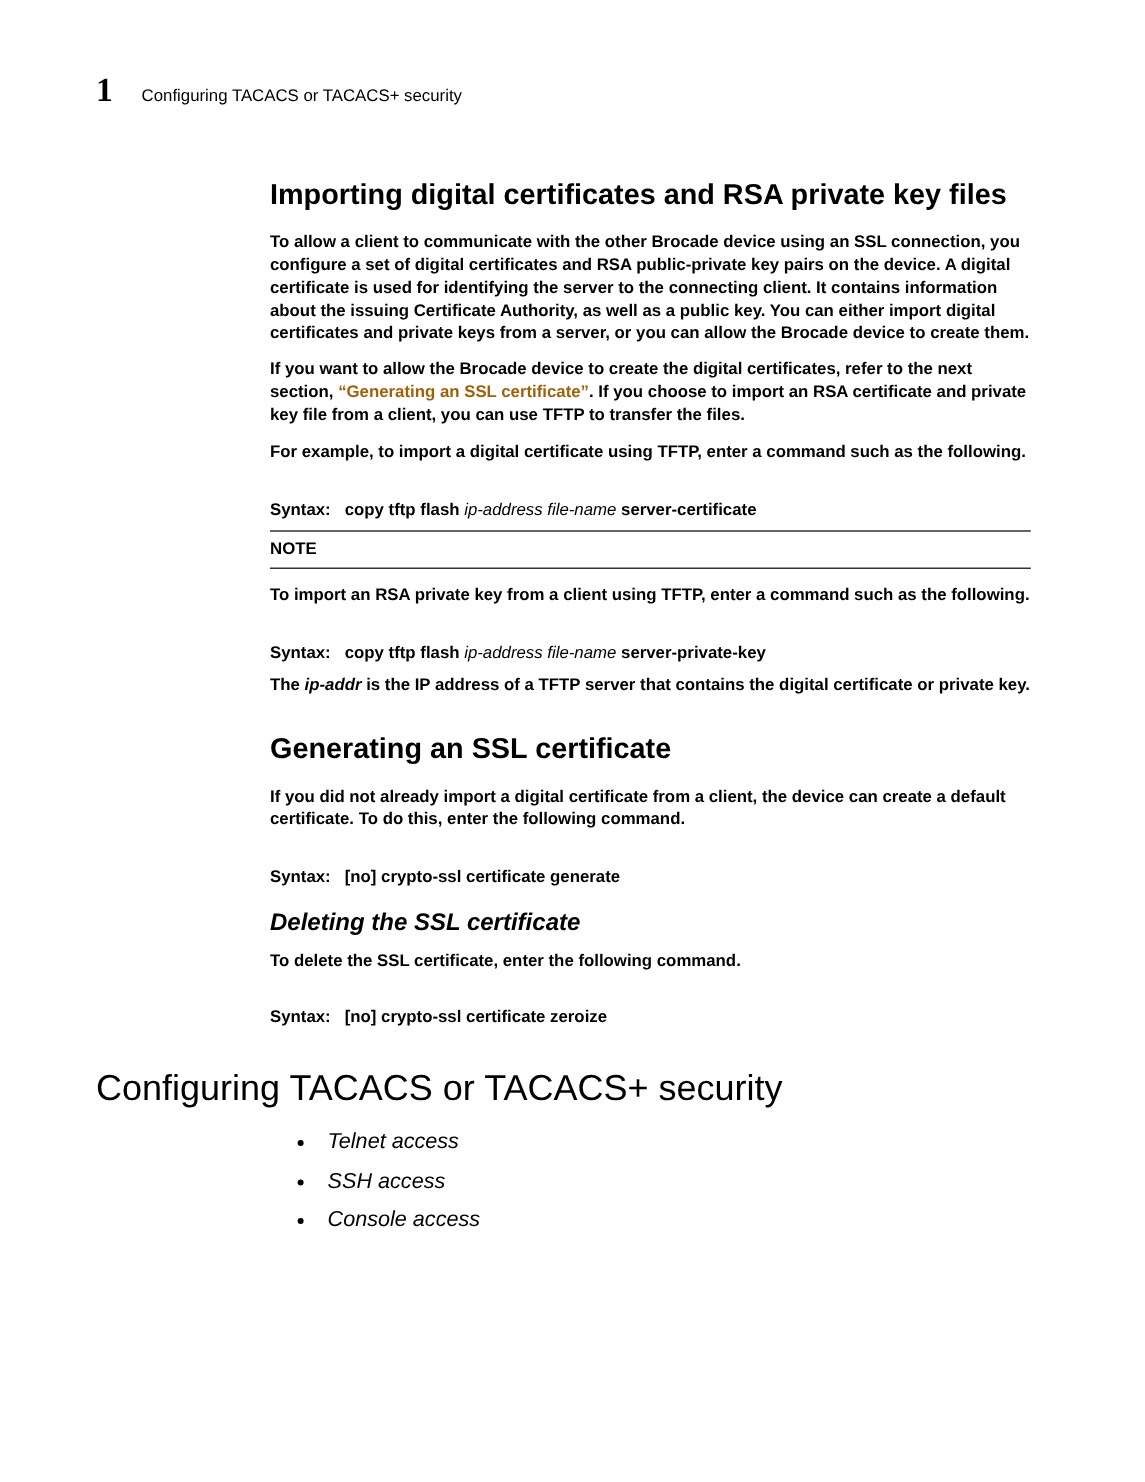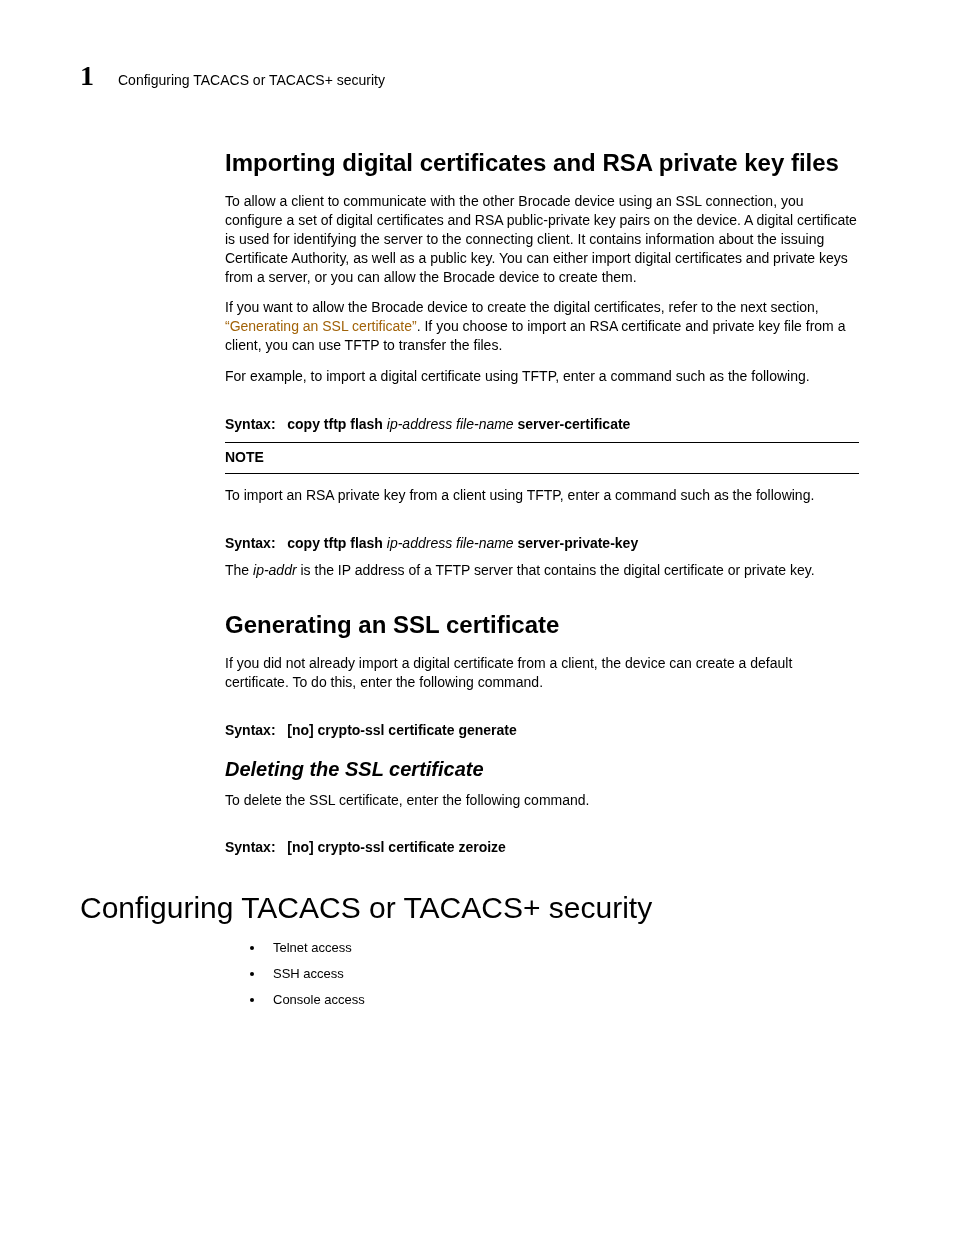--- a/index.html
+++ b/index.html
@@ -44,20 +44,21 @@
     font-family: "Arial Narrow", Arial, sans-serif;
     font-stretch: condensed;
     font-style: italic;
     font-size: 20px;
     margin: 20px 0 10px 0;
   }
   .para {
     font-size: 14px;
     line-height: 1.35;
     margin: 0 0 12px 0;
+    font-weight: bold;
   }
   .link {
     color: #a16207;
   }
   .syntax-line {
     font-size: 14px;
     margin: 30px 0 10px 0;
   }
   .bold { font-weight: bold; }
   .ital { font-style: italic; }
@@ -85,24 +86,25 @@
     font-weight: normal;
     margin: 36px 0 14px 0;
     margin-left: 0;
   }
   ul.bullets {
     list-style: disc;
     padding-left: 40px;
     margin: 6px 0 0 0;
   }
   ul.bullets li {
-    font-size: 13px;
+    font-size: 18px;
     line-height: 1.35;
     margin-bottom: 8px;
     padding-left: 8px;
+    font-style: italic;
   }
 </style>
 </head>
 <body>
 
 <div class="page">
 
   <div class="header-row">
     <div class="chapter-number">1</div>
     <div class="running-head">Configuring TACACS or TACACS+ security</div>

